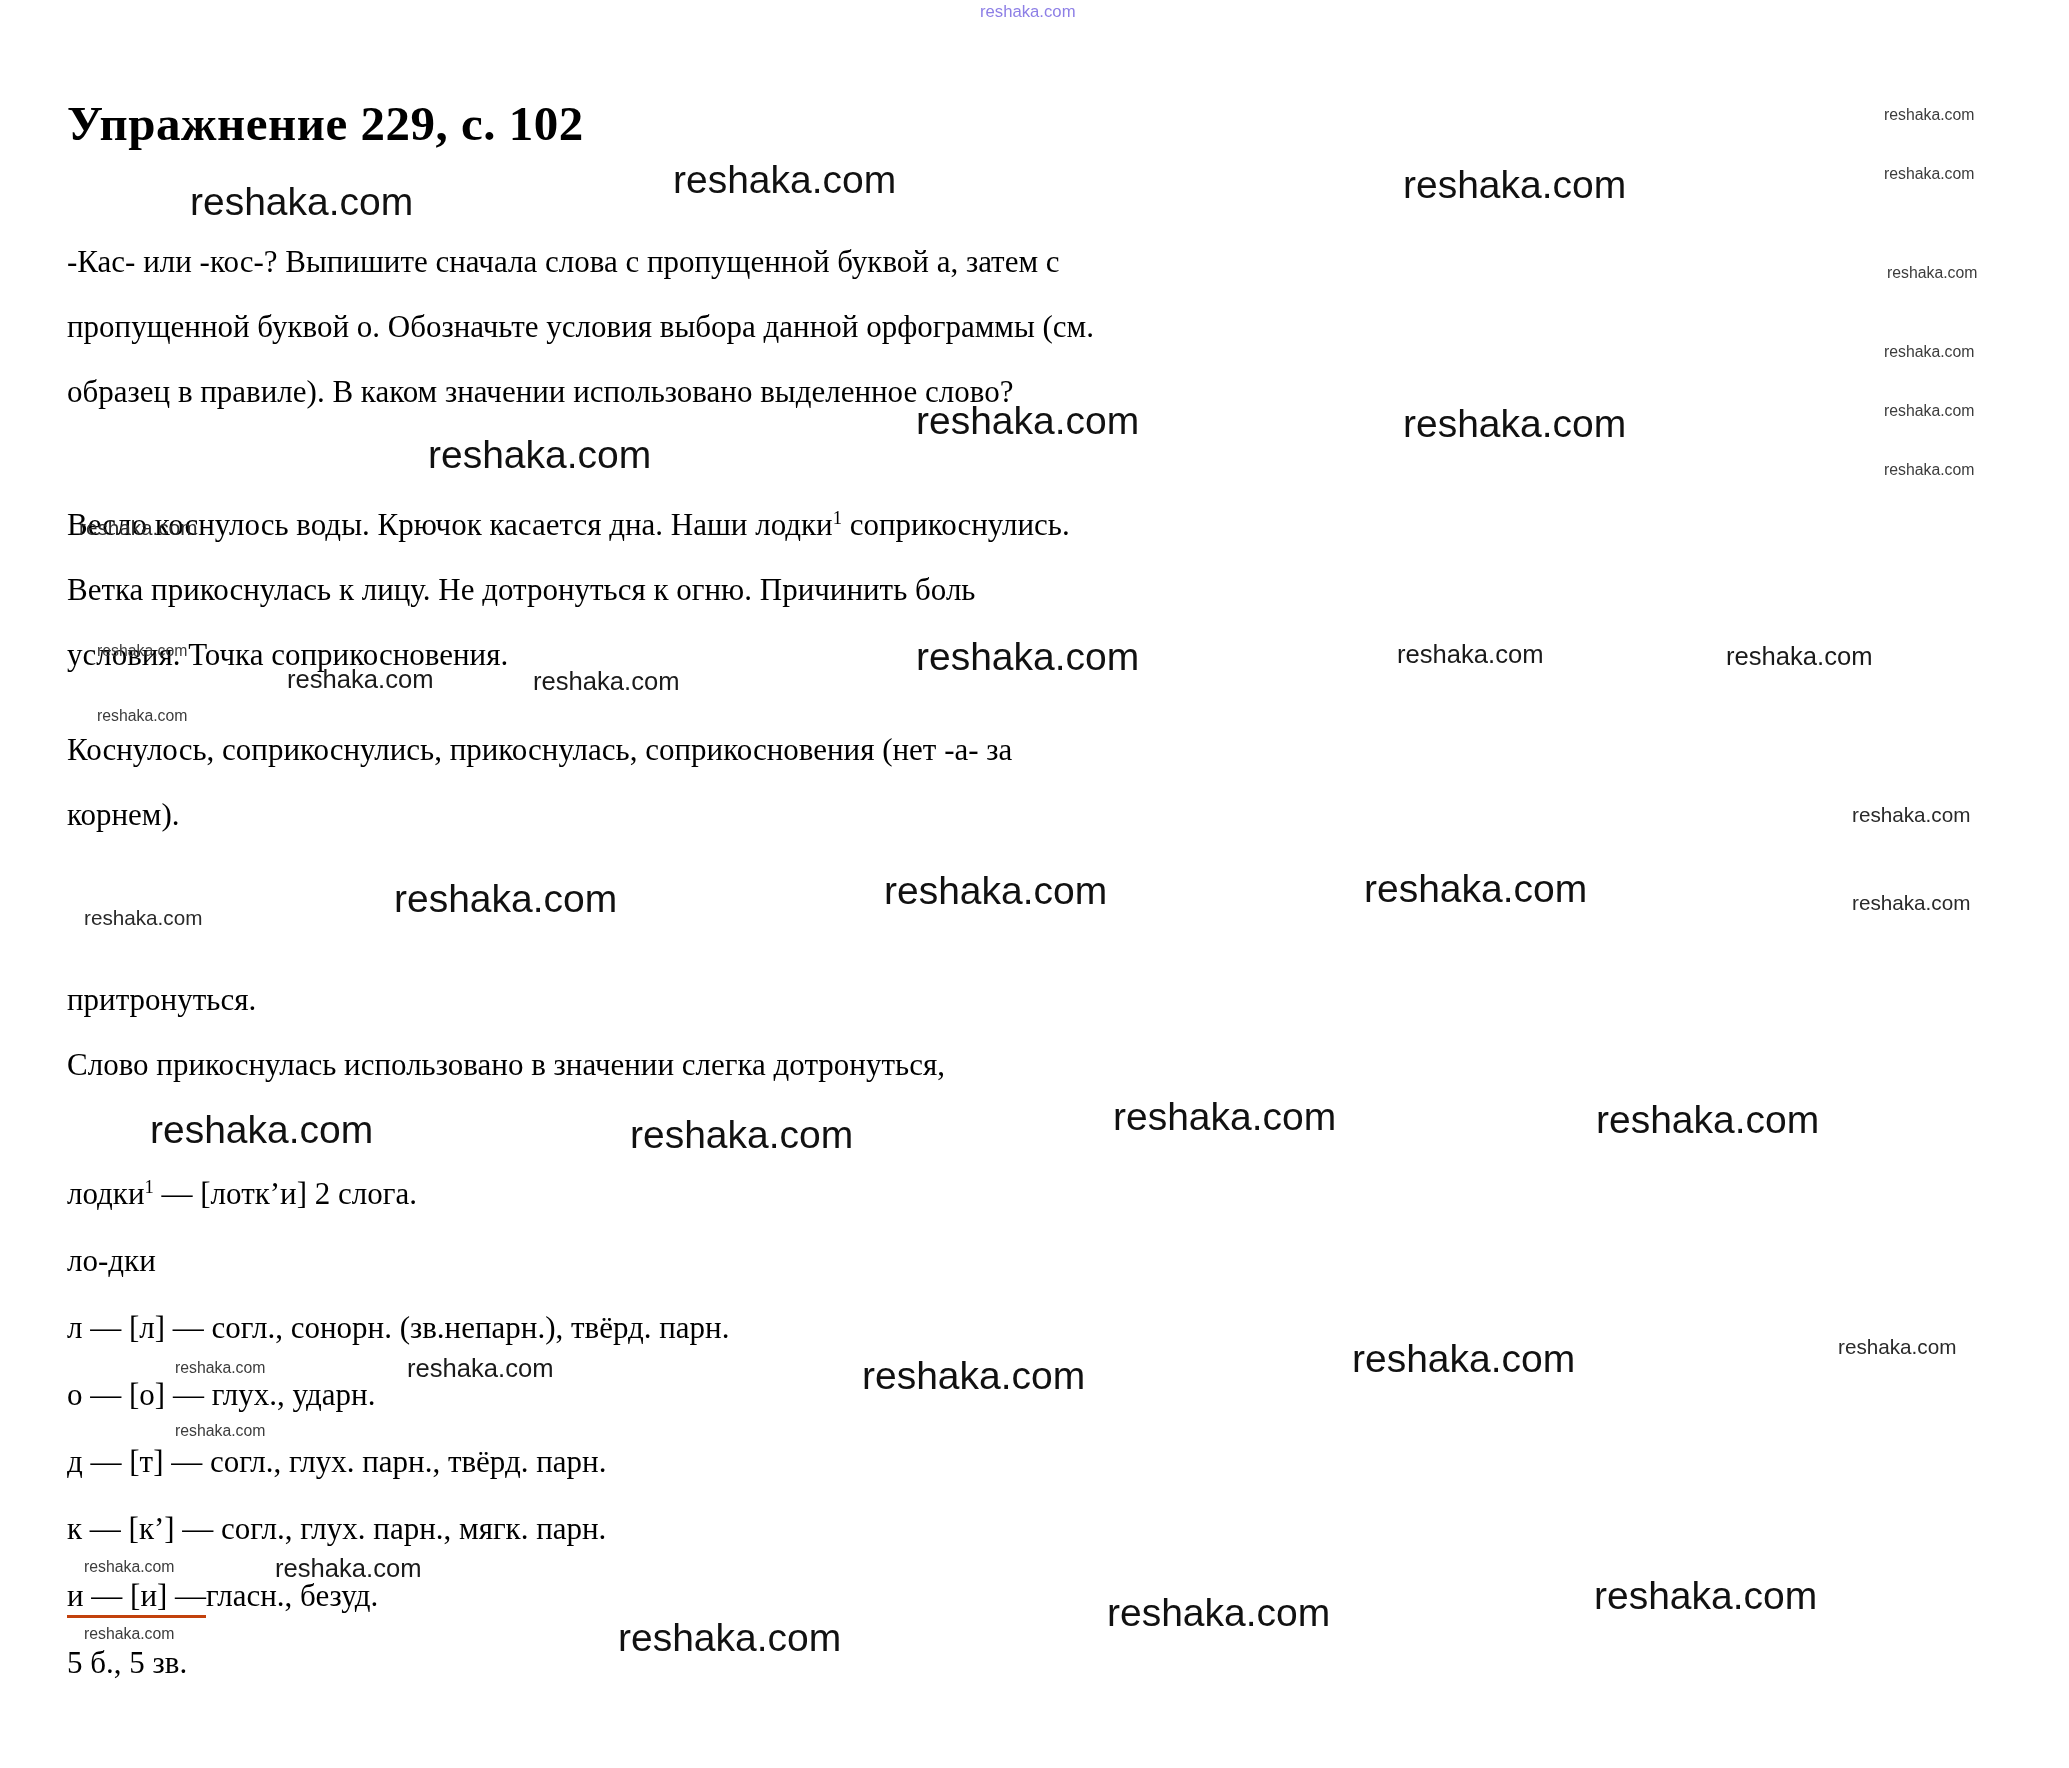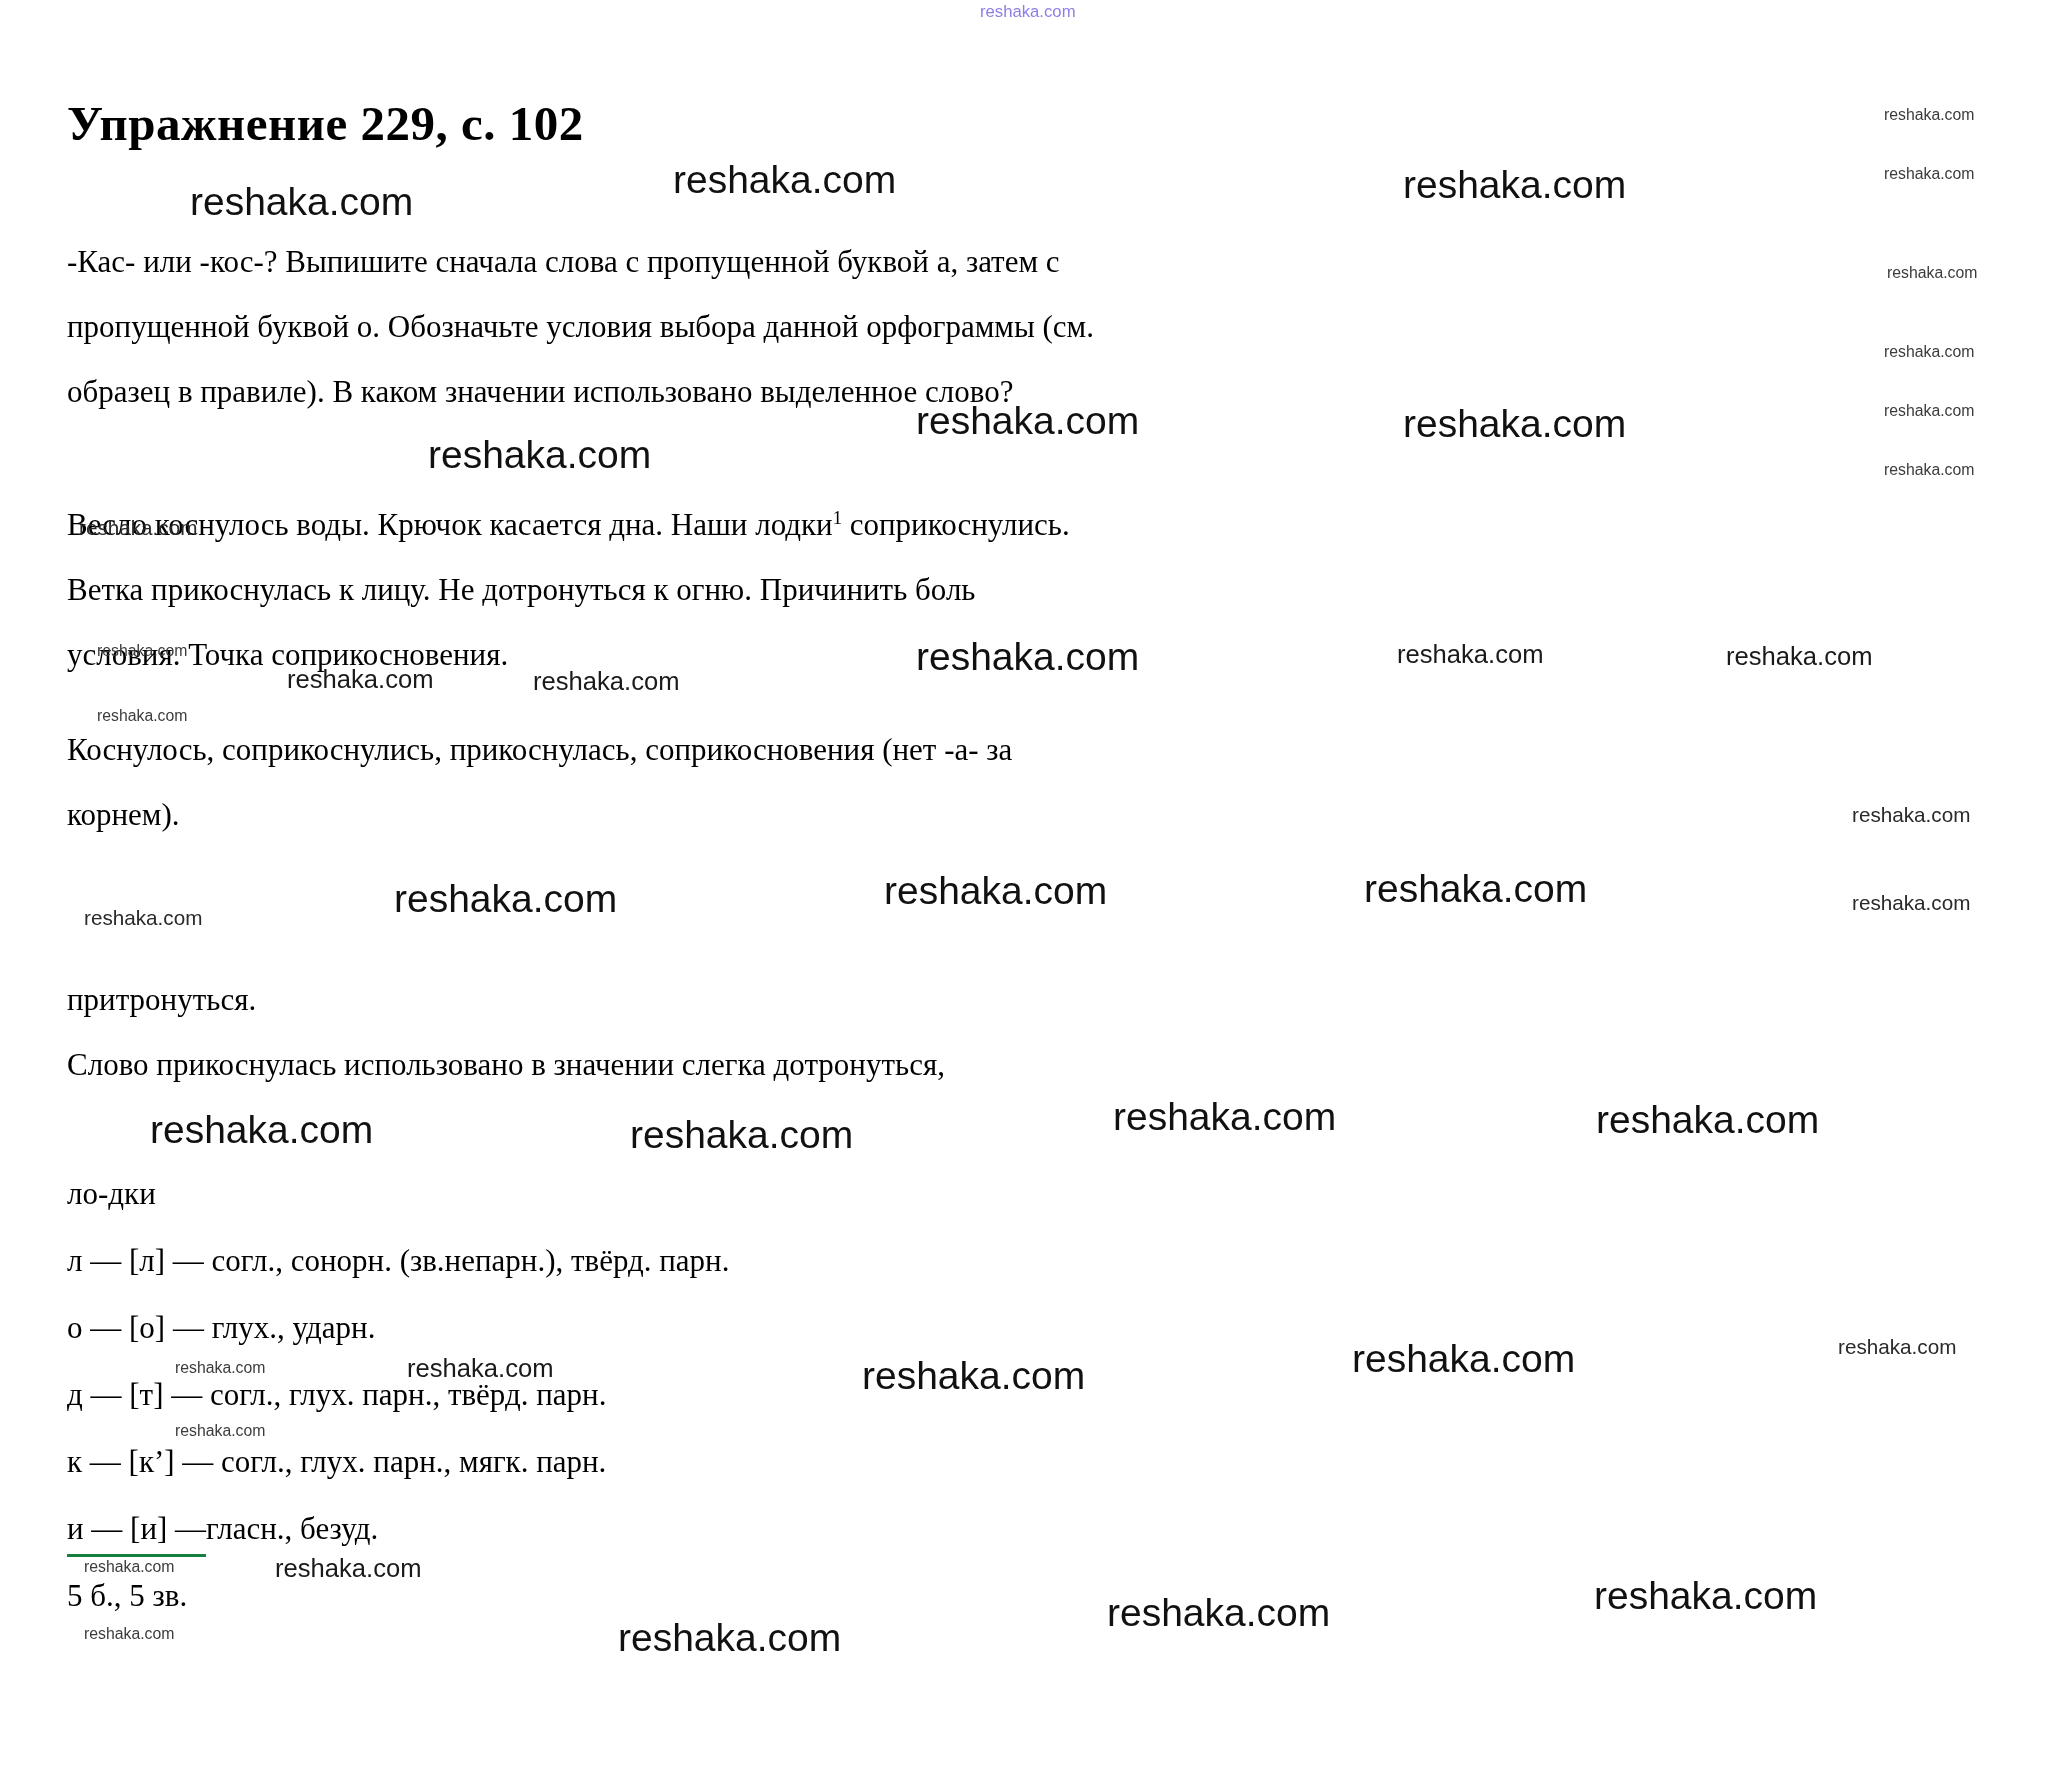--- a/index.html
+++ b/index.html
@@ -31,22 +31,22 @@
   }
   .block.phon { line-height: 67px; }
   .line { white-space: nowrap; }
   sup.fn {
     font-size: 60%;
     vertical-align: super;
     line-height: 0;
   }
   .u-line {
     display: inline-block;
-    border-bottom: 3px solid #15803d;
-    padding-bottom: 8px;
+    border-bottom: 3px solid #c2410c;
+    padding-bottom: 2px;
     line-height: 1.1;
   }
   #wm-layer {
     position: absolute;
     inset: 0;
     pointer-events: none;
   }
   .wm {
     position: absolute;
     font-family: "Liberation Sans", sans-serif;
@@ -82,20 +82,21 @@
     <div class="line">Коснулось, соприкоснулись, прикоснулась, соприкосновения (нет -а- за</div>
     <div class="line">корнем).</div>
   </div>
 
   <div class="block" style="top:967px">
     <div class="line">притронуться.</div>
     <div class="line">Слово прикоснулась использовано в значении слегка дотронуться,</div>
   </div>
 
   <div class="block phon" style="top:1160px">
+    <div class="line"><span>лодки</span><sup class="fn">1</sup><span> — [лотк’и] 2 слога.</span></div>
     <div class="line">ло-дки</div>
     <div class="line">л — [л] — согл., сонорн. (зв.непарн.), твёрд. парн.</div>
     <div class="line">о — [о] — глух., ударн.</div>
     <div class="line">д — [т] — согл., глух. парн., твёрд. парн.</div>
     <div class="line">к — [к’] — согл., глух. парн., мягк. парн.</div>
     <div class="line"><span class="u-line">и — [и] — </span><span>гласн., безуд.</span></div>
     <div class="line">5 б., 5 зв.</div>
   </div>
 
   <div id="wm-layer">

